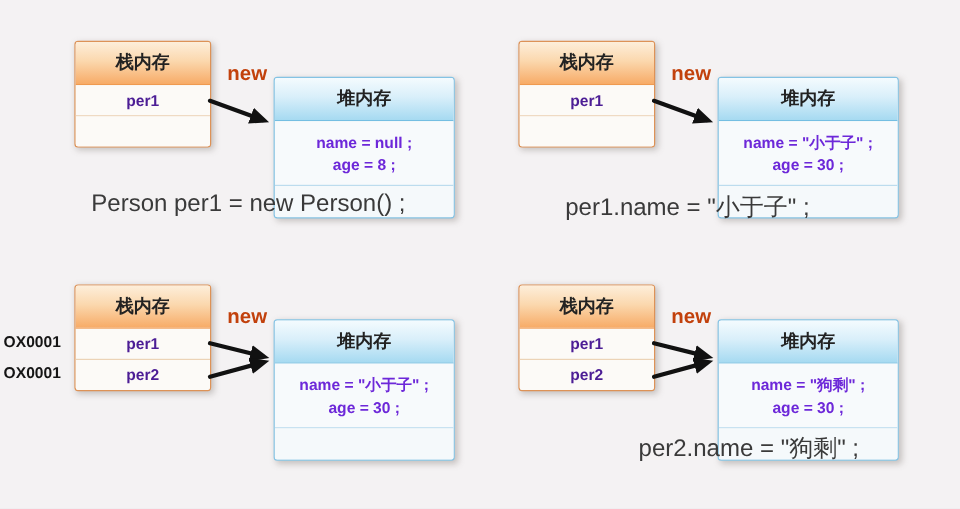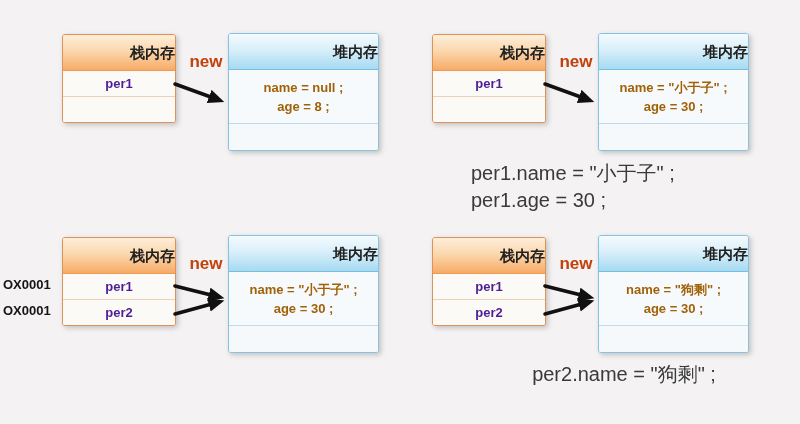--- a/index.html
+++ b/index.html
@@ -21,24 +21,25 @@
   }
   .stack-box{
     width:112px;
     border:1px solid #dd9257;
     background:#fbf8f4;
   }
   .heap-box{
     width:149px;
     border:1px solid #84c3e4;
     background:#f5f9fb;
+    margin-top:31px;
   }
   .box-header{
     height:35px;line-height:35px;
-    text-align:right;
+    text-align:center;
     font-size:15px;font-weight:bold;color:#222;
   }
   .stack-header{
     background:linear-gradient(#fdeeda 0%, #fbd8ae 45%, #f7ab67 100%);
     border-bottom:1px solid #ef9a50;
   }
   .heap-header{
     background:linear-gradient(#f4fbfe 0%, #d9effa 45%, #a6daf1 100%);
     border-bottom:1px solid #74bee2;
   }
@@ -46,21 +47,21 @@
     height:25px;line-height:25px;
     text-align:center;
     font-size:13px;font-weight:600;color:#4c1d95;
     border-bottom:1px solid #ecd3b6;
     background:#fcfaf7;
   }
   .stack-row:last-child{border-bottom:none;}
   .heap-content{
     height:53px;
     display:flex;flex-direction:column;justify-content:center;align-items:center;
-    font-size:13px;font-weight:600;color:#a16207;line-height:19px;
+    font-size:13px;font-weight:600;color:#6d28d9;line-height:19px;
     border-bottom:1px solid #bcdcee;
     background:#f7fafc;
   }
   .heap-empty{height:26px;background:#f5f9fb;}
   .new-label{
     position:absolute;
     width:44px;text-align:center;
     font-size:17px;font-weight:bold;color:#c2410c;
   }
   .addr{
@@ -93,38 +94,38 @@
   </div>
   <div class="new-label" style="left:184px;top:52px;">new</div>
   <div class="mem-box heap-box" style="left:228px;top:33px;">
     <div class="box-header heap-header">堆内存</div>
     <div class="heap-content">
       <div>name = null ;</div>
       <div>age = 8 ;</div>
     </div>
     <div class="heap-empty"></div>
   </div>
+  <div class="caption center" style="left:57px;top:157px;width:300px;">Person per1 = new Person() ;</div>
 
   <div class="mem-box stack-box" style="left:432px;top:34px;">
     <div class="box-header stack-header">栈内存</div>
     <div class="stack-row">per1</div>
     <div class="stack-row"></div>
   </div>
   <div class="new-label" style="left:554px;top:52px;">new</div>
   <div class="mem-box heap-box" style="left:598px;top:33px;">
     <div class="box-header heap-header">堆内存</div>
     <div class="heap-content">
       <div>name = "小于子" ;</div>
       <div>age = 30 ;</div>
     </div>
     <div class="heap-empty"></div>
   </div>
   <div class="caption" style="left:471px;top:160px;">
     <div>per1.name = "小于子" ;</div>
-    <div>per1.age = 30 ;</div>
   </div>
 
   <div class="addr" style="top:277px;">OX0001</div>
   <div class="addr" style="top:303px;">OX0001</div>
   <div class="mem-box stack-box" style="left:62px;top:237px;">
     <div class="box-header stack-header">栈内存</div>
     <div class="stack-row">per1</div>
     <div class="stack-row">per2</div>
   </div>
   <div class="new-label" style="left:184px;top:254px;">new</div>

